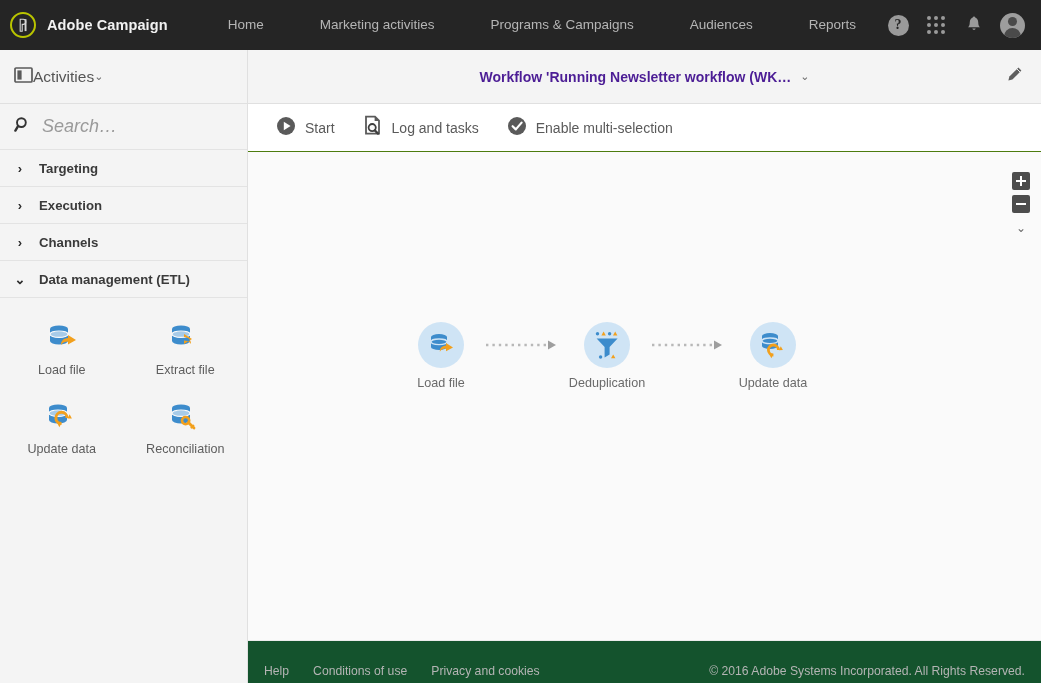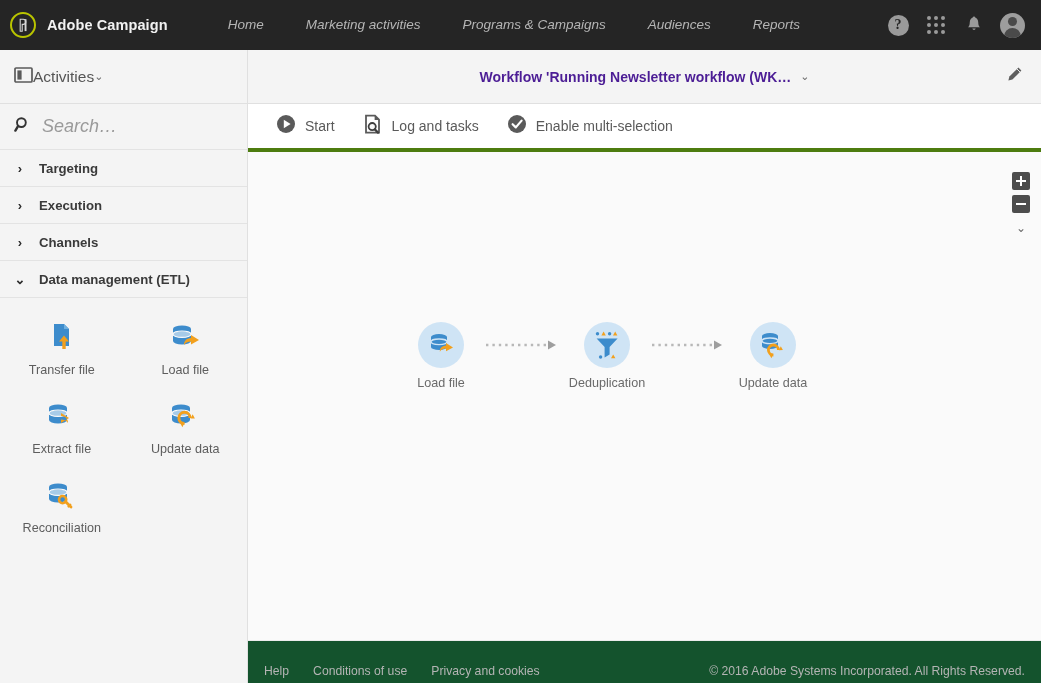--- a/index.html
+++ b/index.html
@@ -15,21 +15,21 @@
     height: 50px; background: #252525; flex: 0 0 50px;
     display: flex; align-items: center; padding: 0 12px 0 10px;
   }
   .brand { display: flex; align-items: center; gap: 11px; margin-right: 40px; }
   .logo-ring {
     width: 26px; height: 26px; border-radius: 50%;
     border: 2px solid #b9c400; display: flex; align-items: center;
     justify-content: center; flex: 0 0 26px;
   }
   .brand-name { color: #f2f2f2; font-size: 14.5px; font-weight: bold; letter-spacing: .1px; white-space: nowrap; }
-  .navlinks { display: flex; align-items: center; gap: 2px; font-style: italic; }
+  .navlinks { display: flex; align-items: center; gap: 16px; }
   .navlink {
     color: #b5b5b5; font-size: 13.5px; padding: 0 20px; cursor: pointer;
     white-space: nowrap; line-height: 50px;
   }
   .topnav-right { margin-left: auto; display: flex; align-items: center; gap: 14px; padding-right: 4px; }
   .ticon { width: 24px; height: 24px; display: flex; align-items: center; justify-content: center; cursor: pointer; }
   .help-circle {
     width: 21px; height: 21px; border-radius: 50%; background: #9a9a9a;
     color: #252525; font-size: 14px; font-weight: bold; display: flex;
     align-items: center; justify-content: center; font-family: "Liberation Serif", serif;
@@ -100,21 +100,21 @@
     row-gap: 10px;
   }
   .act-cell {
     display: flex; flex-direction: column; align-items: center; gap: 9px;
     cursor: pointer; padding: 6px 2px;
   }
   .act-label { font-size: 12.6px; color: #5d5d5d; text-align: center; }
   .act-ico { height: 34px; display: flex; align-items: flex-end; justify-content: center; }
   .toolbar {
     height: 48px; flex: 0 0 48px; display: flex; align-items: flex-end;
-    gap: 0; padding-left: 14px; border-bottom: 4px solid #4d7c0f; background: #fff;
+    gap: 0; padding-left: 14px; border-bottom: 1px solid #4d7c0f; background: #fff;
   }
   .tool-btn {
     display: flex; align-items: center; gap: 9px; padding: 0 14px;
     height: 100%; cursor: pointer; white-space: nowrap;
   }
   .tool-label { font-size: 14px; color: #5a5a5a; }
   .canvas {
     flex: 1 1 auto; position: relative; background: #fafafa; min-height: 0;
   }
   .zoom-ctrls {
@@ -251,31 +251,20 @@
         <span class="caret">›</span>
         <span class="sec-label">Channels</span>
       </div>
       <div class="sec-row">
         <span class="caret">⌄</span>
         <span class="sec-label">Data management (ETL)</span>
       </div>
 
       <div class="act-grid">
 
-        <div class="act-cell">
-          <span class="act-ico">
-            <svg width="34" height="32" viewBox="0 0 34 32" aria-hidden="true">
-              <path d="M9 2 h10 l5 5 v17 h-15 z" fill="#3d8ccc"></path>
-              <path d="M19 2 l5 5 h-5 z" fill="#6fb0e0"></path>
-              <path d="M19 27 v-9" stroke="#f2a01d" stroke-width="3.4"></path>
-              <path d="M19 13.4 l5 6 h-10 z" fill="#f2a01d"></path>
-            </svg>
-          </span>
-          <span class="act-label">Transfer file</span>
-        </div>
 
         <div class="act-cell">
           <span class="act-ico">
             <svg width="34" height="32" viewBox="0 0 34 32" aria-hidden="true">
               <ellipse cx="14" cy="7" rx="9" ry="3.4" fill="#3d8ccc"></ellipse>
               <path d="M5 7 v12 a9 3.4 0 0 0 18 0 V7" fill="#3d8ccc"></path>
               <ellipse cx="14" cy="12.4" rx="9" ry="3.2" fill="#fff" opacity=".55"></ellipse>
               <ellipse cx="14" cy="12.2" rx="9" ry="3.2" fill="none" stroke="#fafafa" stroke-width="1.2"></ellipse>
               <path d="M31 18 l-8 -5 v3 c-5 .4-7 3-7 7 2-3 4-3.6 7-3.6 v3 z" fill="#f2a01d"></path>
             </svg>

